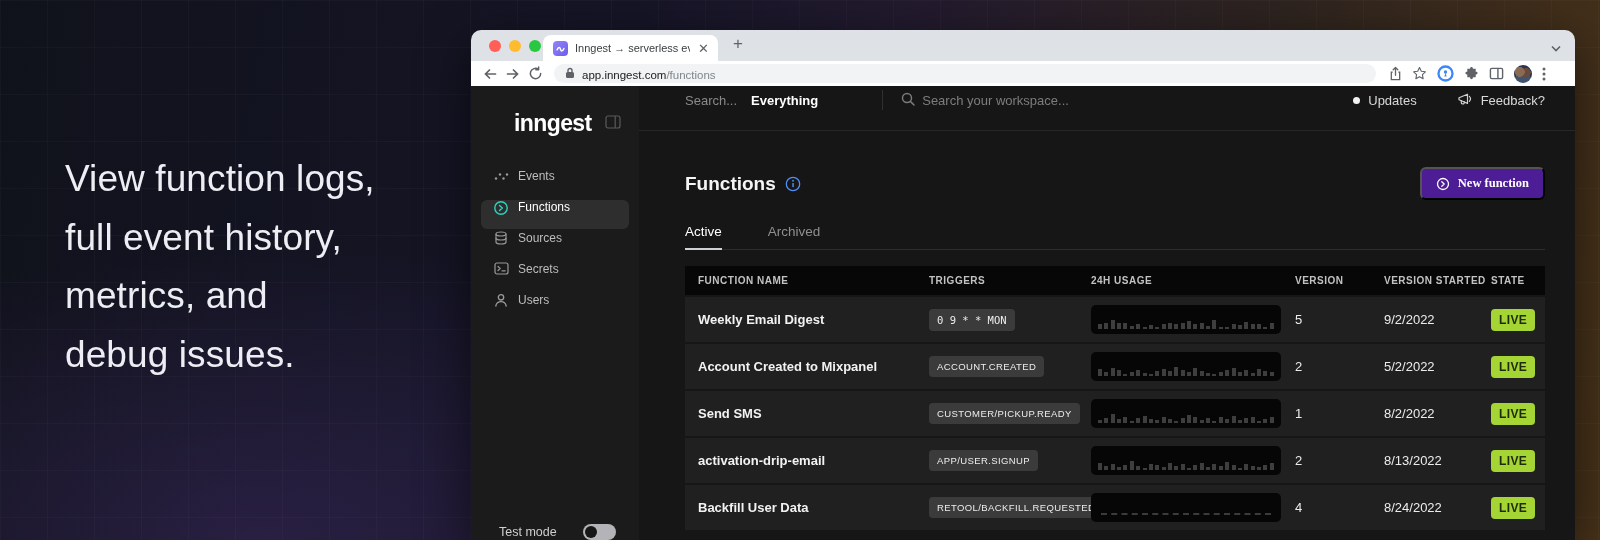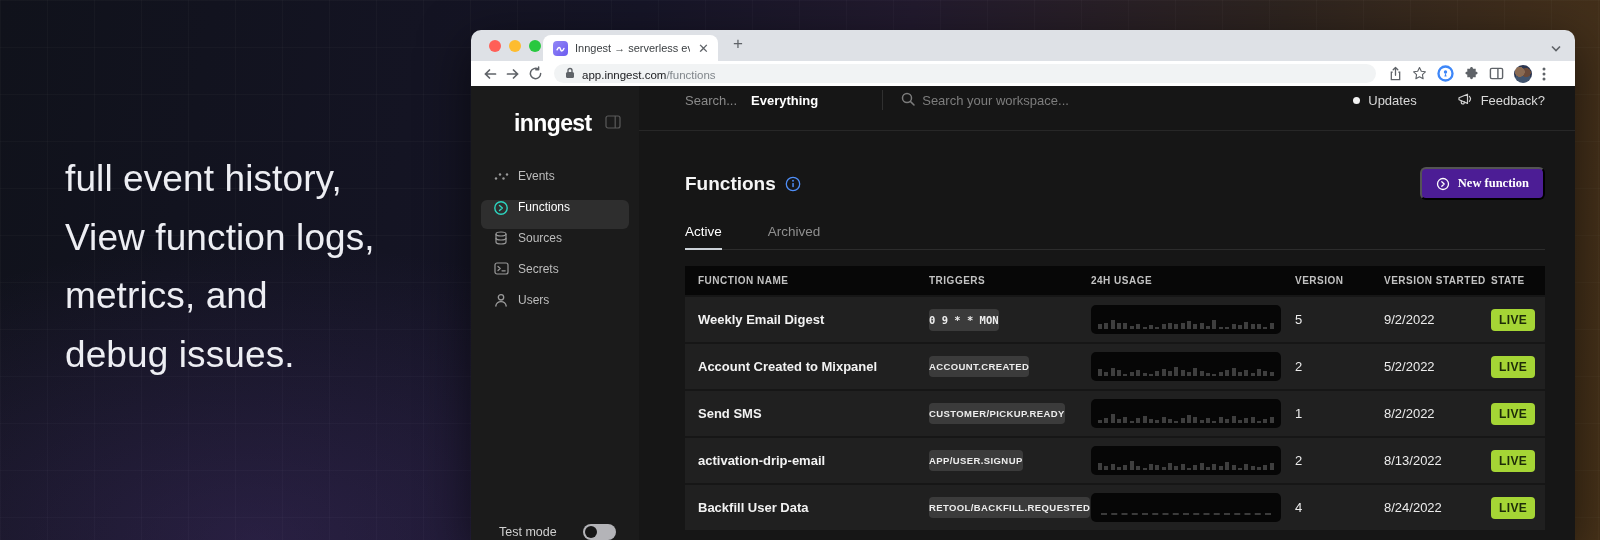--- a/index.html
+++ b/index.html
@@ -97,38 +97,38 @@
   .tabs-row { margin-top:24px; border-bottom:1px solid #2c2c2c; display:flex; gap:46px; }
   .tab-item { font-size:13.5px; color:#8f8f8f; padding-bottom:9px; }
   .tab-item.active { color:#fff; border-bottom:2px solid #ccd2d8; margin-bottom:-1px; }
 
   .table { margin-top:16px; }
   .thead, .trow { display:grid; grid-template-columns:244px 162px 204px 89px 107px 54px; align-items:center; }
   .thead { background:#070707; height:29px; font-size:10px; font-weight:bold; letter-spacing:0.5px; color:#c2c2c2; }
   .thead span:first-child, .cell-name { padding-left:13px; }
   .trow { background:#202020; height:45px; margin-top:2px; font-size:13px; color:#ececec; }
   .cell-name { font-weight:bold; color:#f2f2f2; font-size:13px; }
-  .badge-trigger { display:inline-block; background:#3b3b3b; color:#ededed; font-size:9.5px; font-weight:bold;
-    letter-spacing:0.4px; padding:5px 0; border-radius:4px; }
+  .badge-trigger { display:inline-block; background:#3b3b3b; color:#ededed; font-size:9.5px; font-weight:normal;
+    letter-spacing:0.4px; padding:5px 8px; border-radius:4px; }
   .badge-trigger.cron { font-family:"DejaVu Sans Mono",monospace; font-size:10.5px; letter-spacing:0; }
   .usage { width:190px; height:29px; background:#060606; border-radius:5px; position:relative;
     display:flex; align-items:flex-end; justify-content:space-between; padding:0 7px 5px; }
   .bar { display:block; width:4px; background:#3e3e3e; }
   .usage-empty-line { position:absolute; left:10px; right:10px; bottom:7px; border-top:2px dashed #3b3b3b; }
   .badge-live { display:inline-block; background:#a5d535; color:#1d2b08; font-size:12px; font-weight:bold;
     letter-spacing:0.4px; padding:4px 8px; border-radius:4px; }
 </style>
 </head>
 <body>
 
 <div class="grid-overlay"></div>
 
 <div class="hero">
+  <div>View function logs,</div>
   <div>full event history,</div>
-  <div>View function logs,</div>
   <div>metrics, and</div>
   <div>debug issues.</div>
 </div>
 
 <div class="browser">
 
   <div class="tabstrip">
     <div class="lights">
       <span class="light red"></span>
       <span class="light yellow"></span>

